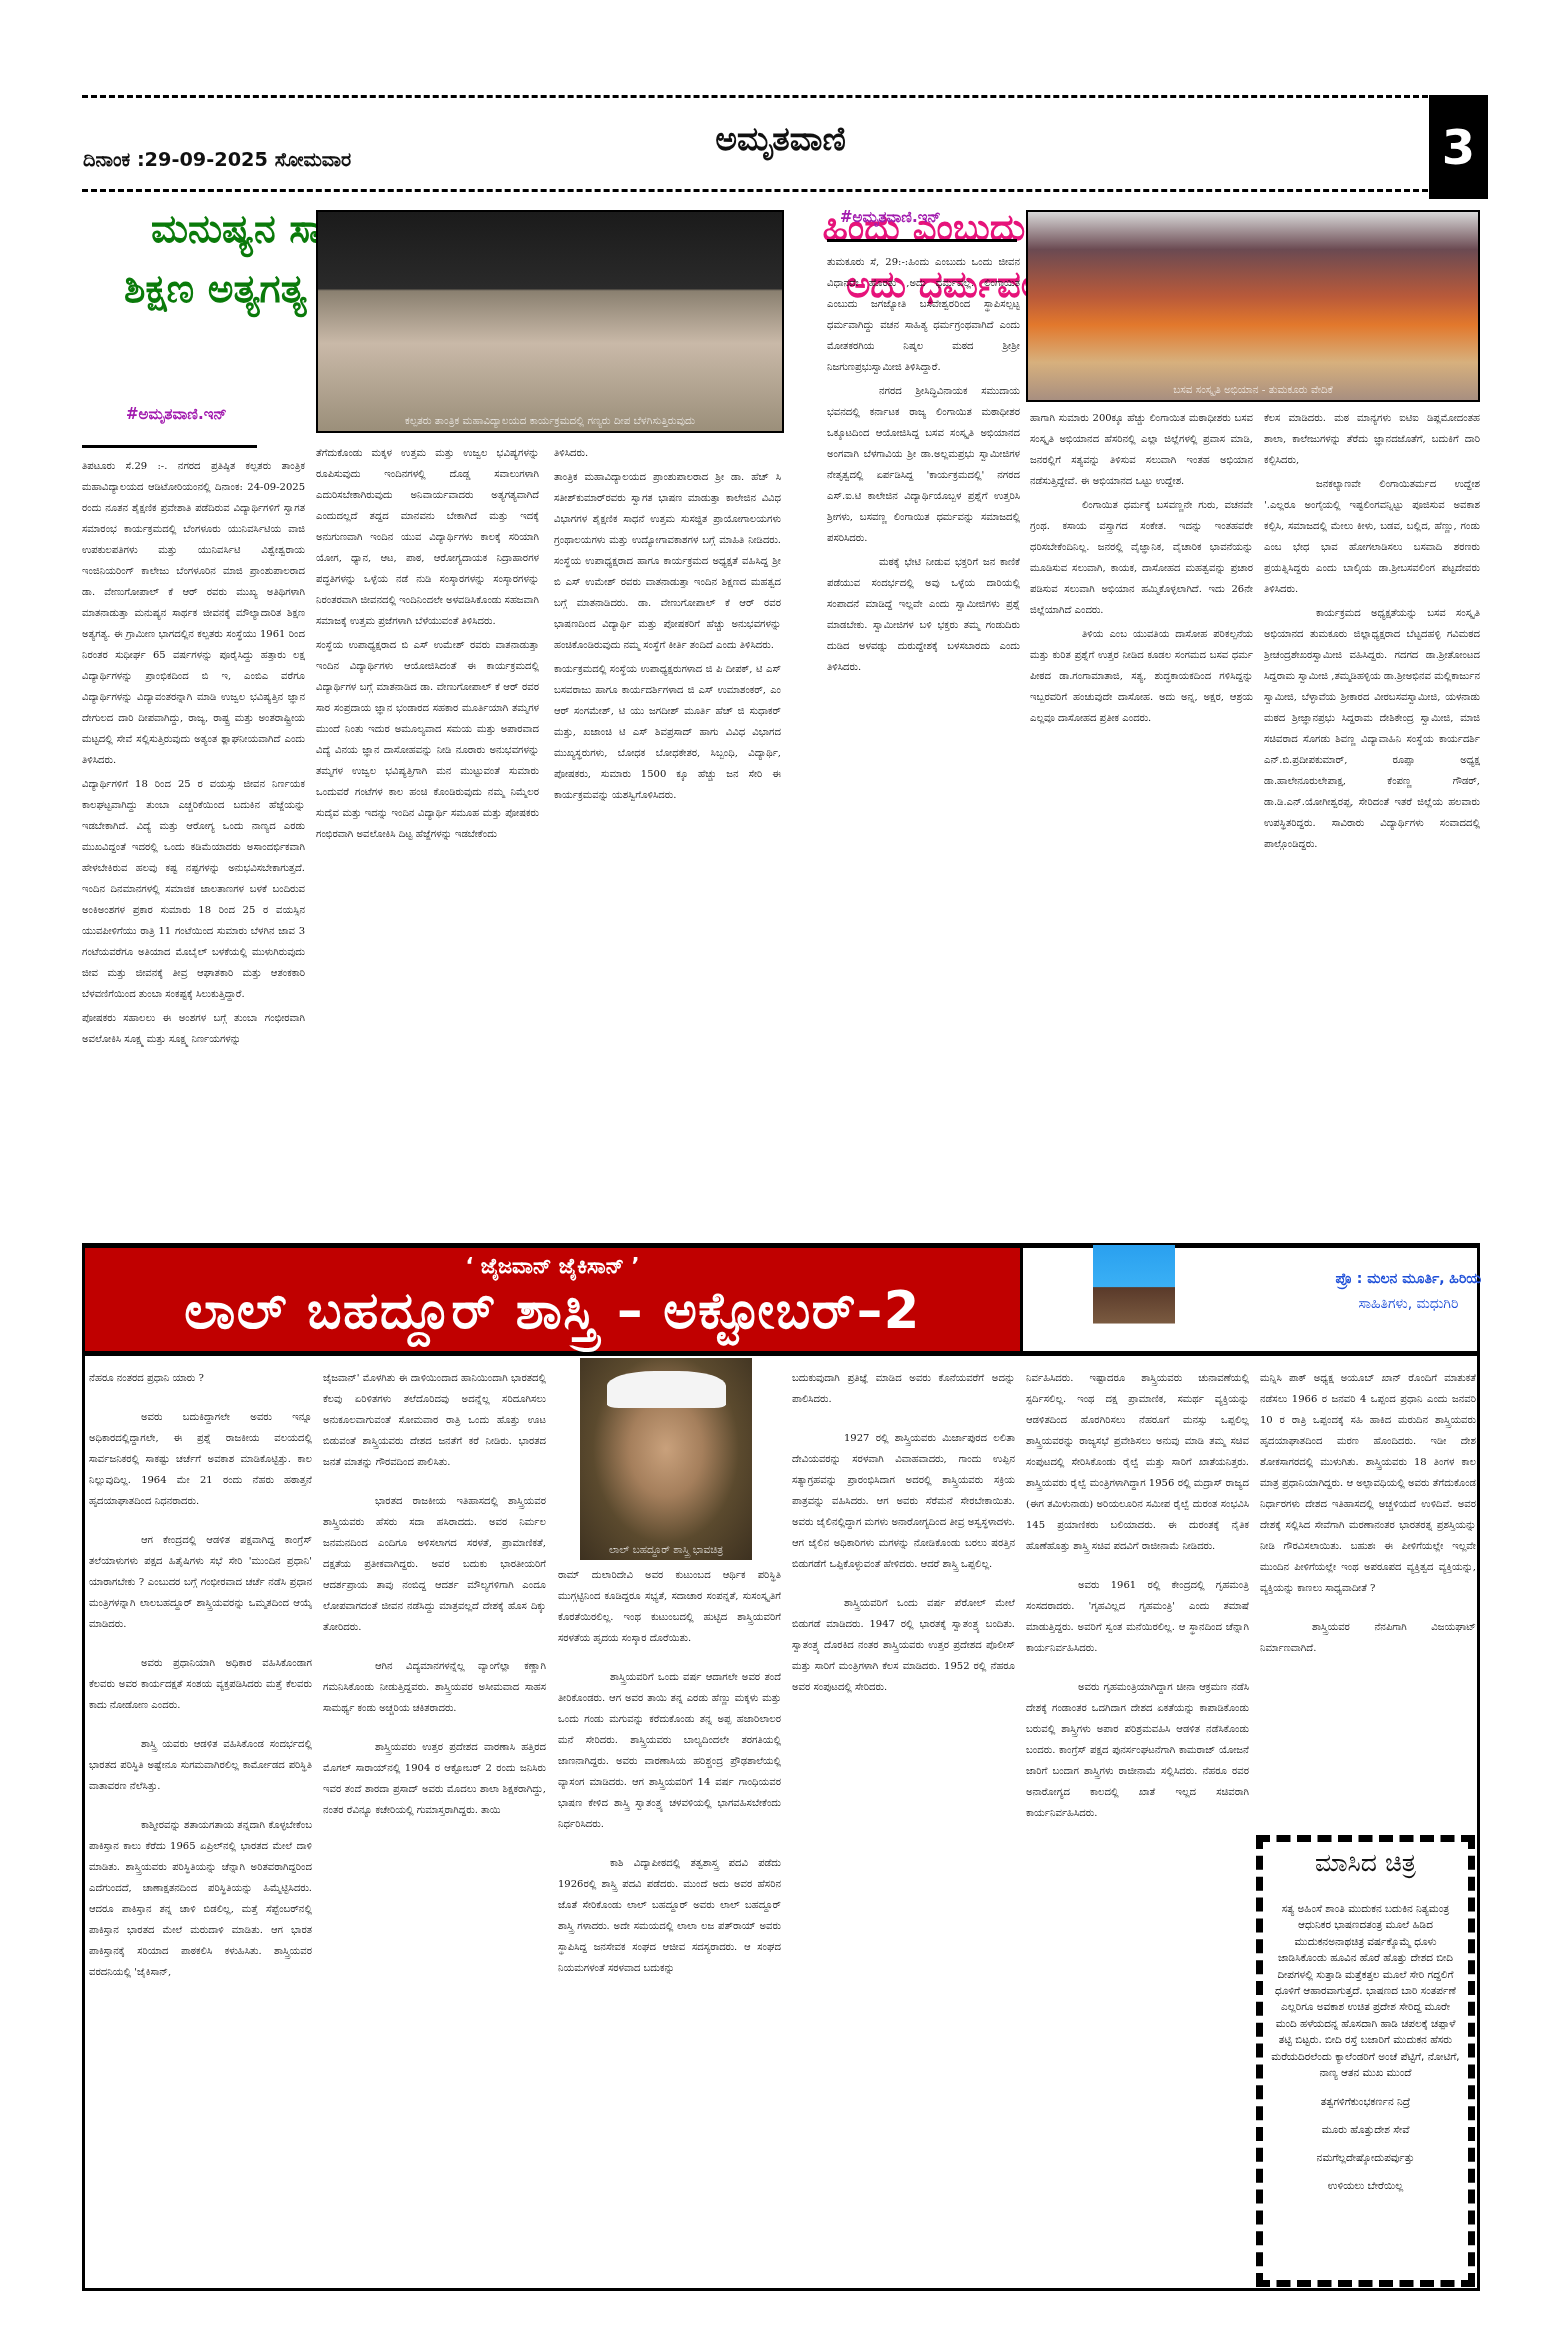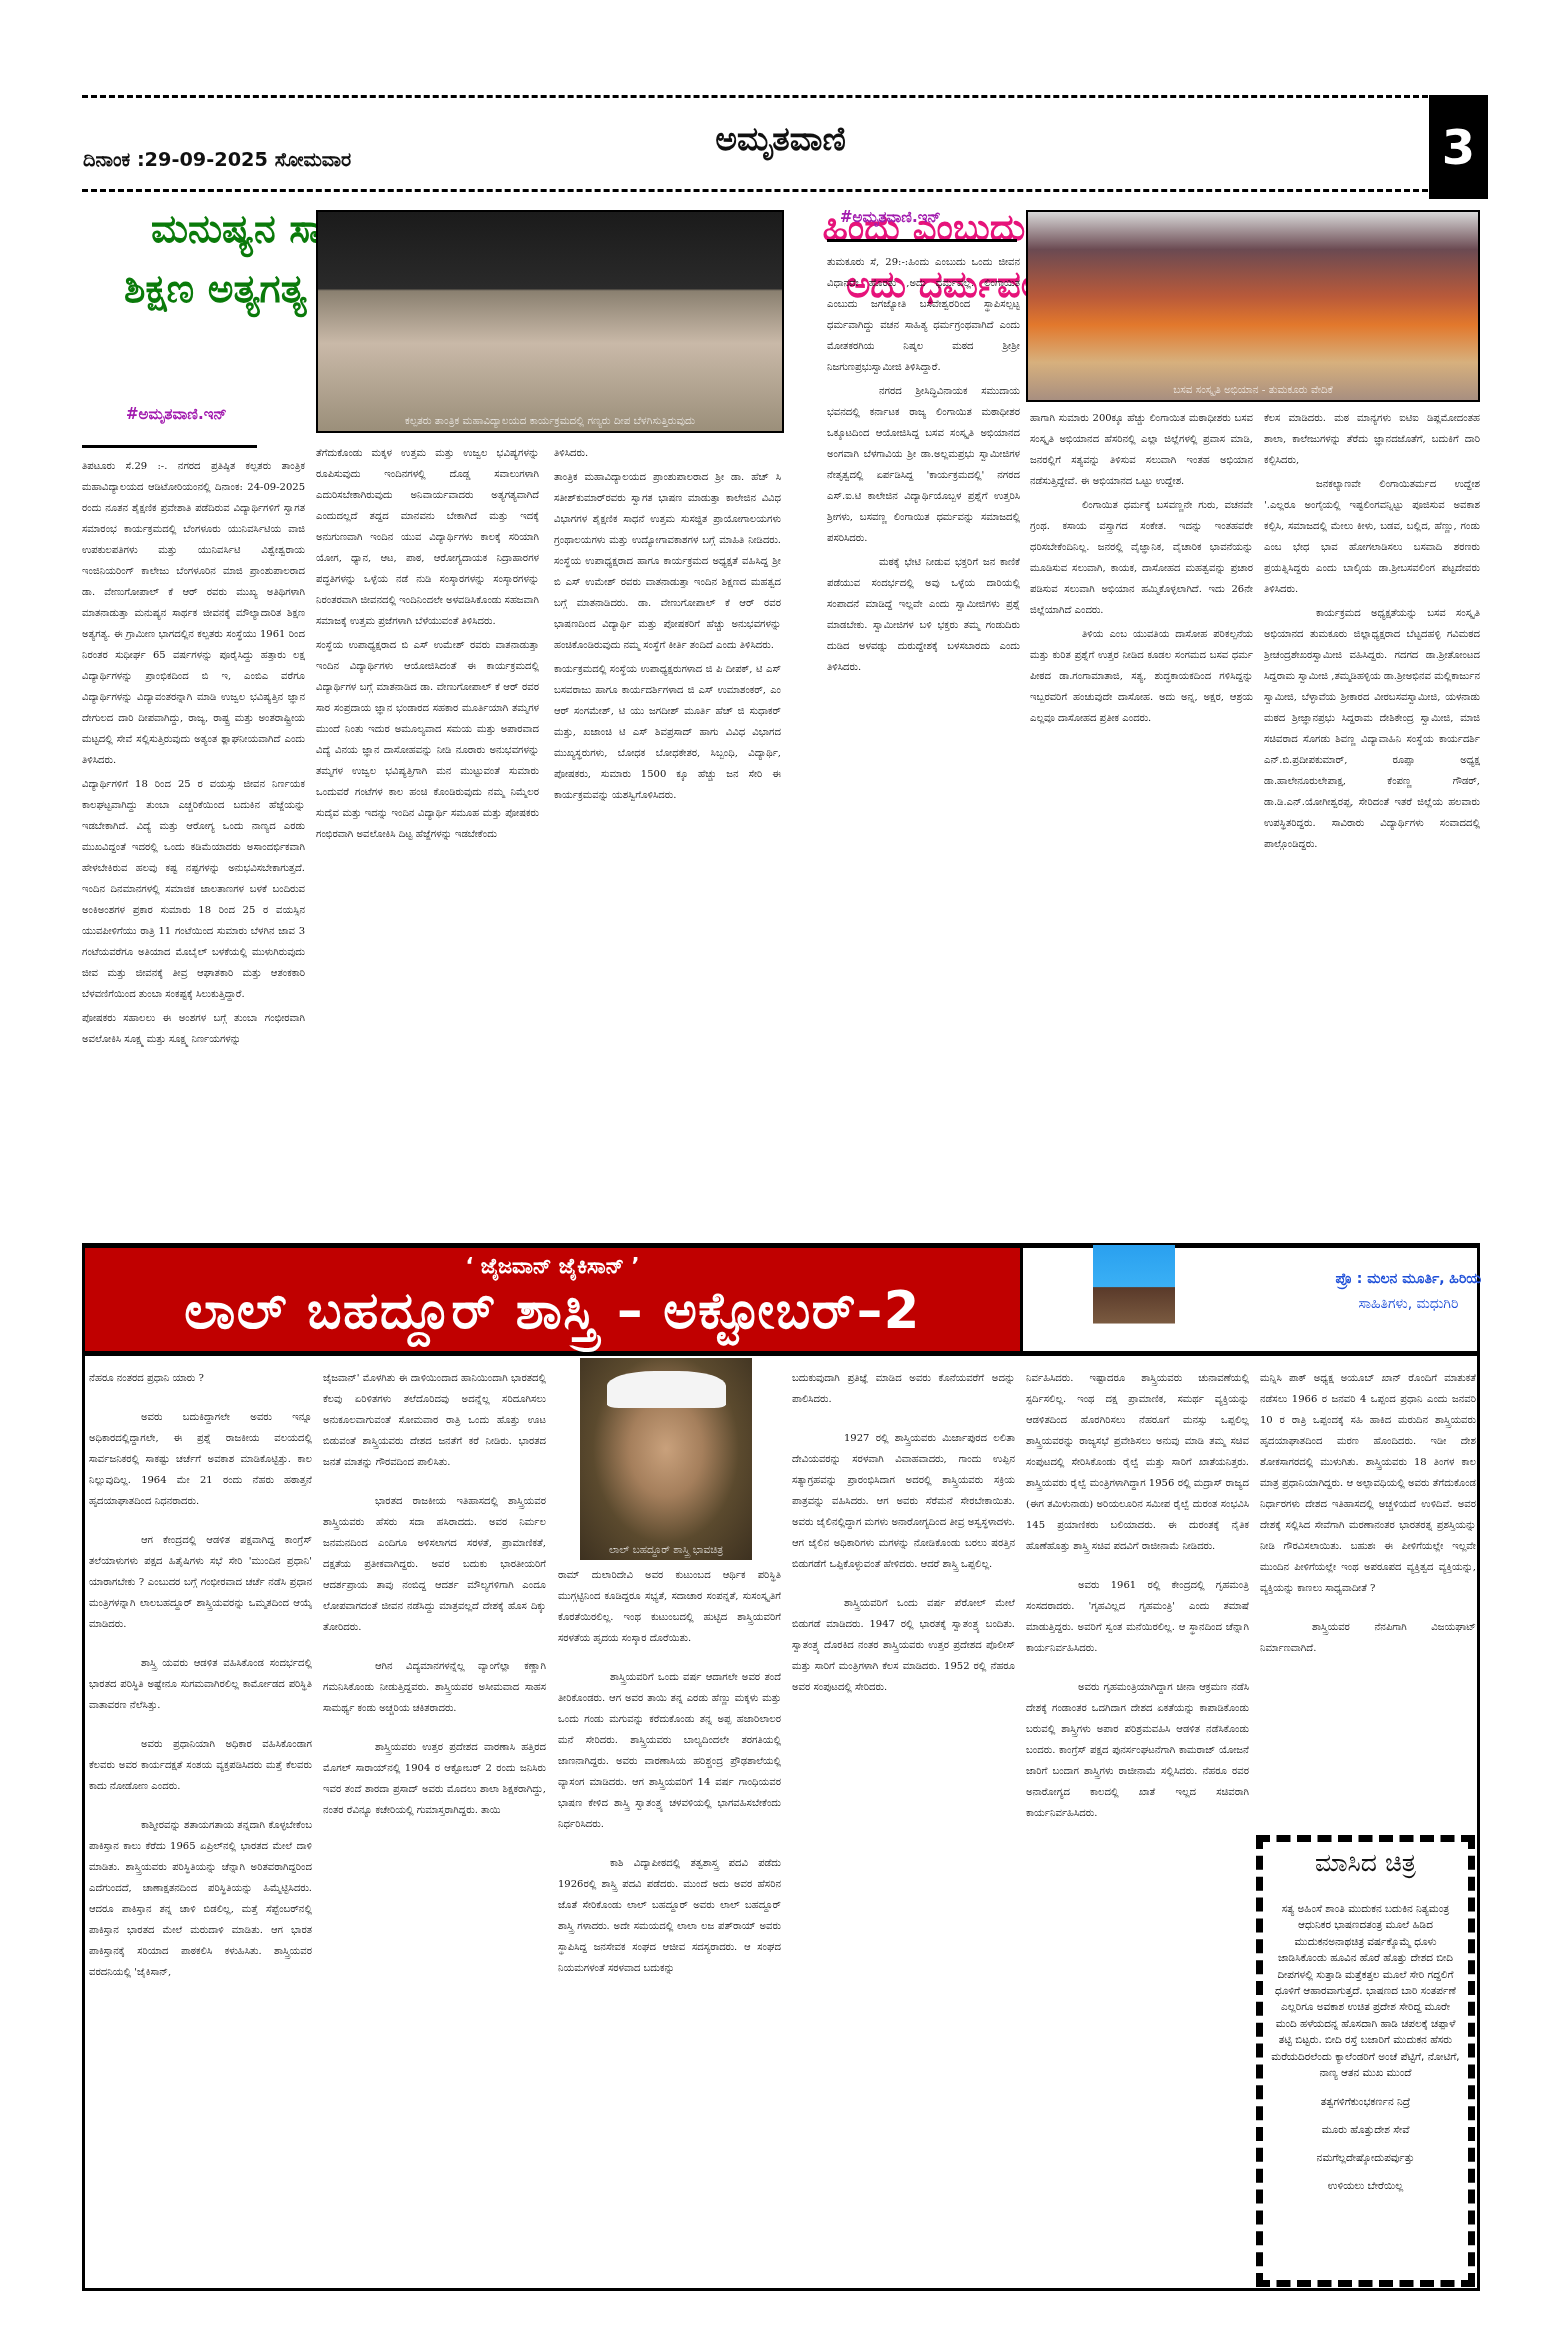--- a/index.html
+++ b/index.html
@@ -126,22 +126,22 @@
 
 <div class="photo" id="photo-shastri">
   <div class="cap"></div>
   <div class="ph">ಲಾಲ್ ಬಹದ್ದೂರ್ ಶಾಸ್ತ್ರಿ ಭಾವಚಿತ್ರ</div>
 </div>
 
 <div class="col" style="left:89px; top:1367px; width:223px; height:922px;">
   <p style="margin-bottom:18px;">ನೆಹರೂ ನಂತರದ ಪ್ರಧಾನಿ ಯಾರು ?</p>
   <p class="ind" style="margin-bottom:18px;">ಅವರು ಬದುಕಿದ್ದಾಗಲೇ ಅವರು ಇನ್ನೂ ಅಧಿಕಾರದಲ್ಲಿದ್ದಾಗಲೇ, ಈ ಪ್ರಶ್ನೆ ರಾಜಕೀಯ ವಲಯದಲ್ಲಿ ಸಾರ್ವಜನಿಕರಲ್ಲಿ ಸಾಕಷ್ಟು ಚರ್ಚೆಗೆ ಅವಕಾಶ ಮಾಡಿಕೊಟ್ಟಿತ್ತು. ಕಾಲ ನಿಲ್ಲುವುದಿಲ್ಲ. 1964 ಮೇ 21 ರಂದು ನೆಹರು ಹಠಾತ್ತನೆ ಹೃದಯಾಘಾತದಿಂದ ನಿಧನರಾದರು.</p>
   <p class="ind" style="margin-bottom:18px;">ಆಗ ಕೇಂದ್ರದಲ್ಲಿ ಆಡಳಿತ ಪಕ್ಷವಾಗಿದ್ದ ಕಾಂಗ್ರೆಸ್ ತಲೆಯಾಳುಗಳು ಪಕ್ಷದ ಹಿತೈಷಿಗಳು ಸಭೆ ಸೇರಿ 'ಮುಂದಿನ ಪ್ರಧಾನಿ' ಯಾರಾಗಬೇಕು ? ಎಂಬುದರ ಬಗ್ಗೆ ಗಂಭೀರವಾದ ಚರ್ಚೆ ನಡೆಸಿ ಪ್ರಧಾನ ಮಂತ್ರಿಗಳನ್ನಾಗಿ ಲಾಲಬಹದ್ದೂರ್ ಶಾಸ್ತ್ರಿಯವರನ್ನು ಒಮ್ಮತದಿಂದ ಆಯ್ಕೆ ಮಾಡಿದರು.</p>
+  <p class="ind" style="margin-bottom:18px;">ಅವರು ಪ್ರಧಾನಿಯಾಗಿ ಅಧಿಕಾರ ವಹಿಸಿಕೊಂಡಾಗ ಕೆಲವರು ಅವರ ಕಾರ್ಯದಕ್ಷತೆ ಸಂಶಯ ವ್ಯಕ್ತಪಡಿಸಿದರು ಮತ್ತೆ ಕೆಲವರು ಕಾದು ನೋಡೋಣ ಎಂದರು.</p>
   <p class="ind" style="margin-bottom:18px;">ಶಾಸ್ತ್ರಿ ಯವರು ಆಡಳಿತ ವಹಿಸಿಕೊಂಡ ಸಂದರ್ಭದಲ್ಲಿ ಭಾರತದ ಪರಿಸ್ಥಿತಿ ಅಷ್ಟೇನೂ ಸುಗಮವಾಗಿರಲಿಲ್ಲ ಕಾರ್ಮೋಡದ ಪರಿಸ್ಥಿತಿ ವಾತಾವರಣ ನೆಲೆಸಿತ್ತು.</p>
-  <p class="ind" style="margin-bottom:18px;">ಅವರು ಪ್ರಧಾನಿಯಾಗಿ ಅಧಿಕಾರ ವಹಿಸಿಕೊಂಡಾಗ ಕೆಲವರು ಅವರ ಕಾರ್ಯದಕ್ಷತೆ ಸಂಶಯ ವ್ಯಕ್ತಪಡಿಸಿದರು ಮತ್ತೆ ಕೆಲವರು ಕಾದು ನೋಡೋಣ ಎಂದರು.</p>
   <p class="ind">ಕಾಶ್ಮೀರವನ್ನು ಶತಾಯಗತಾಯ ತನ್ನದಾಗಿ ಕೊಳ್ಳಬೇಕೆಂಬ ಪಾಕಿಸ್ತಾನ ಕಾಲು ಕೆರೆದು 1965 ಏಪ್ರಿಲ್‌ನಲ್ಲಿ ಭಾರತದ ಮೇಲೆ ದಾಳಿ ಮಾಡಿತು. ಶಾಸ್ತ್ರಿಯವರು ಪರಿಸ್ಥಿತಿಯನ್ನು ಚೆನ್ನಾಗಿ ಅರಿತವರಾಗಿದ್ದರಿಂದ ಎದೆಗುಂದದೆ, ಚಾಣಾಕ್ಷತನದಿಂದ ಪರಿಸ್ಥಿತಿಯನ್ನು ಹಿಮ್ಮೆಟ್ಟಿಸಿದರು. ಆದರೂ ಪಾಕಿಸ್ತಾನ ತನ್ನ ಚಾಳಿ ಬಿಡಲಿಲ್ಲ, ಮತ್ತೆ ಸೆಪ್ಟೆಂಬರ್‌ನಲ್ಲಿ ಪಾಕಿಸ್ತಾನ ಭಾರತದ ಮೇಲೆ ಮರುದಾಳಿ ಮಾಡಿತು. ಆಗ ಭಾರತ ಪಾಕಿಸ್ತಾನಕ್ಕೆ ಸರಿಯಾದ ಪಾಠಕಲಿಸಿ ಕಳುಹಿಸಿತು. ಶಾಸ್ತ್ರಿಯವರ ವರದನಿಯಲ್ಲಿ 'ಜೈಕಿಸಾನ್,</p>
 </div>
 <div class="col" style="left:323px; top:1367px; width:223px; height:922px;">
   <p style="margin-bottom:18px;">ಜೈಜವಾನ್' ಮೊಳಗಿತು ಈ ದಾಳಿಯಿಂದಾದ ಹಾನಿಯಿಂದಾಗಿ ಭಾರತದಲ್ಲಿ ಕೆಲವು ಏರಿಳಿತಗಳು ತಲೆದೊರಿದವು ಅದನ್ನೆಲ್ಲ ಸರಿದೂಗಿಸಲು ಅನುಕೂಲವಾಗುವಂತೆ ಸೋಮವಾರ ರಾತ್ರಿ ಒಂದು ಹೊತ್ತು ಊಟ ಬಿಡುವಂತೆ ಶಾಸ್ತ್ರಿಯವರು ದೇಶದ ಜನತೆಗೆ ಕರೆ ನೀಡಿರು. ಭಾರತದ ಜನತೆ ಮಾತನ್ನು ಗೌರವದಿಂದ ಪಾಲಿಸಿತು.</p>
   <p class="ind" style="margin-bottom:18px;">ಭಾರತದ ರಾಜಕೀಯ ಇತಿಹಾಸದಲ್ಲಿ ಶಾಸ್ತ್ರಿಯವರ ಶಾಸ್ತ್ರಿಯವರು ಹೆಸರು ಸದಾ ಹಸಿರಾದದು. ಅವರ ನಿರ್ಮಲ ಜನಮನದಿಂದ ಎಂದಿಗೂ ಅಳಿಸಲಾಗದ ಸರಳತೆ, ಪ್ರಾಮಾಣಿಕತೆ, ದಕ್ಷತೆಯ ಪ್ರತೀಕವಾಗಿದ್ದರು. ಅವರ ಬದುಕು ಭಾರತೀಯರಿಗೆ ಆದರ್ಶಪ್ರಾಯ ತಾವು ನಂಬಿದ್ದ ಆದರ್ಶ ಮೌಲ್ಯಗಳಿಗಾಗಿ ಎಂದೂ ಲೋಪವಾಗದಂತೆ ಜೀವನ ನಡೆಸಿದ್ದು ಮಾತ್ರವಲ್ಲದೆ ದೇಶಕ್ಕೆ ಹೊಸ ದಿಕ್ಕು ತೋರಿದರು.</p>
   <p class="ind" style="margin-bottom:18px;">ಆಗಿನ ವಿದ್ಯಮಾನಗಳನ್ನೆಲ್ಲ ವ್ಯಾಂಗೆಲ್ಲಾ ಕಣ್ಣಾಗಿ ಗಮನಿಸಿಕೊಂಡು ನೀಡುತ್ತಿದ್ದವರು. ಶಾಸ್ತ್ರಿಯವರ ಅಸೀಮವಾದ ಸಾಹಸ ಸಾಮರ್ಥ್ಯ ಕಂಡು ಅಚ್ಚರಿಯ ಚಕಿತರಾದರು.</p>
   <p class="ind">ಶಾಸ್ತ್ರಿಯವರು ಉತ್ತರ ಪ್ರದೇಶದ ವಾರಣಾಸಿ ಹತ್ತಿರದ ಮೊಗಲ್ ಸಾರಾಯ್‌ನಲ್ಲಿ 1904 ರ ಆಕ್ಟೋಬರ್ 2 ರಂದು ಜನಿಸಿರು ಇವರ ತಂದೆ ಶಾರದಾ ಪ್ರಸಾದ್ ಅವರು ಮೊದಲು ಶಾಲಾ ಶಿಕ್ಷಕರಾಗಿದ್ದು, ನಂತರ ರೆವಿನ್ಯೂ ಕಚೇರಿಯಲ್ಲಿ ಗುಮಾಸ್ತರಾಗಿದ್ದರು. ತಾಯಿ</p>
 </div>
 <div class="col" style="left:558px; top:1564px; width:223px; height:725px;">
   <p style="margin-bottom:18px;">ರಾಮ್ ದುಲಾರಿದೇವಿ ಅವರ ಕುಟುಂಬದ ಆರ್ಥಿಕ ಪರಿಸ್ಥಿತಿ ಮುಗ್ಗಟ್ಟಿನಿಂದ ಕೂಡಿದ್ದರೂ ಸಭ್ಯತೆ, ಸದಾಚಾರ ಸಂಪನ್ನತೆ, ಸುಸಂಸ್ಕೃತಿಗೆ ಕೊರತೆಯಿರಲಿಲ್ಲ. ಇಂಥ ಕುಟುಂಬದಲ್ಲಿ ಹುಟ್ಟಿದ ಶಾಸ್ತ್ರಿಯವರಿಗೆ ಸರಳತೆಯ ಹೃದಯ ಸಂಸ್ಕಾರ ದೊರೆಯಿತು.</p>

